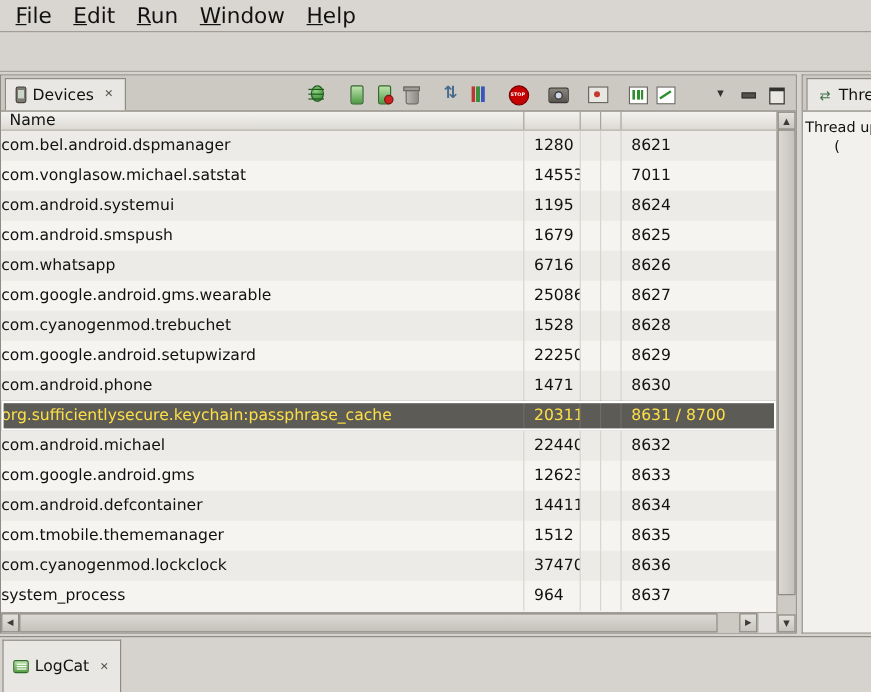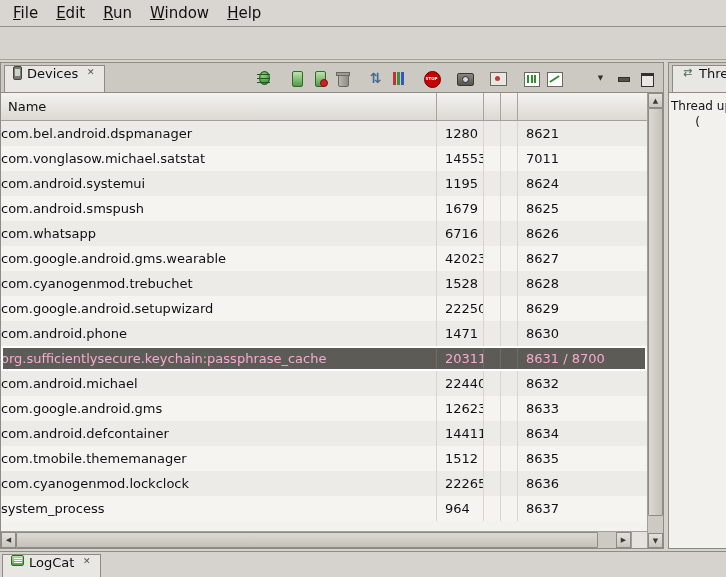--- a/index.html
+++ b/index.html
@@ -2,35 +2,35 @@
 <html><head>
 <meta charset="utf-8">
 <style>
   *{box-sizing:border-box;margin:0;padding:0}
   html,body{width:726px;height:577px;overflow:hidden}
   body{font-family:"DejaVu Sans","Liberation Sans",sans-serif;background:#d6d3ce;color:#111}
   .app{width:726px;height:577px;display:flex;flex-direction:column}
 
   
   .menubar{height:27px;display:flex;align-items:center;padding:0 4px;background:#d9d6d1;border-bottom:1px solid #94908a;flex:none}
-  .menu-item{padding:4px 9px;font-size:15px;cursor:default}
+  .menu-item{padding:4px 9px;font-size:18px;cursor:default}
   .menu-item u{text-decoration:underline}
 
   
   .toolbar-strip{height:33px;background:#d6d3ce;border-bottom:1px solid #a6a29b;flex:none}
 
   
   .main{flex:1;display:flex;min-height:0;padding-top:2px}
   .left-panel{width:664px;flex:none;display:flex;flex-direction:column;border:1px solid #8e8a84;background:#d6d3ce;min-height:0}
   .sash{width:4px;flex:none}
   .right-panel{flex:1;border:1px solid #8e8a84;border-right:none;display:flex;flex-direction:column;background:#f2f1ee;overflow:hidden}
 
   
   .tabbar{height:30px;flex:none;display:flex;align-items:stretch;background:#ccc9c3;border-bottom:1px solid #8e8a84;position:relative;overflow:hidden}
-  .tab{display:flex;gap:5px;padding:0 8px;margin:2px 0 0 3px;background:#dedbd6;border:1px solid #8e8a84;border-bottom:none;font-size:13px;white-space:nowrap}
+  .tab{display:flex;align-items:center;gap:5px;padding:0 8px;margin:2px 0 0 3px;background:#dedbd6;border:1px solid #8e8a84;border-bottom:none;font-size:13px;white-space:nowrap}
   .tab.active{background:#e9e7e3}
   .tclose{width:11px;height:11px;display:flex;align-items:center;justify-content:center;color:#55524d;font-size:9px;margin-left:2px}
   .tclose::before{content:"\2715"}
 
   
   .icon-device{width:9px;height:14px;background:#7d7a74;border:1px solid #47443f;border-radius:2px;position:relative;flex:none}
   .icon-device::before{content:"";position:absolute;left:1px;right:1px;top:2px;bottom:3px;background:#cdd6cb}
   .icon-threads{width:13px;height:13px;position:relative;flex:none}
   .icon-threads::before{content:"\21C4";position:absolute;inset:0;display:flex;align-items:center;justify-content:center;font-size:11px;color:#3c6e46}
   .icon-logcat{width:13px;height:11px;background:linear-gradient(#b9e0a6,#55a044);border:1px solid #2f6b2a;border-radius:2px;position:relative;flex:none}
@@ -67,37 +67,37 @@
   .i-start-opengl-trace::before{content:"";position:absolute;left:4px;top:4px;width:14px;height:13px;background:#fff;border:1px solid #6b6862}
   .i-start-opengl-trace::after{content:"";position:absolute;left:6px;top:10px;width:11px;height:2px;background:#2f8f2f;transform:rotate(-33deg)}
 
   .i-view-menu::before{content:"\25BC";position:absolute;inset:0;display:flex;align-items:center;justify-content:center;font-size:7px;color:#33312d}
   .i-minimize::before{content:"";position:absolute;left:5px;top:9px;width:10px;height:3px;background:#55524d;border:1px solid #33312d}
   .i-maximize::before{content:"";position:absolute;left:5px;top:5px;width:11px;height:10px;border:1px solid #33312d;border-top:3px solid #33312d;background:#e9e7e3}
 
   
   .table-wrap{flex:1;display:flex;min-height:0}
   .table-left{flex:1;display:flex;flex-direction:column;min-width:0;background:#f3f2ef}
-  .theader{height:28px;flex:none;display:flex;background:linear-gradient(#f4f3f0,#dcd9d3);border-bottom:1px solid #a39f98;font-size:13px}
+  .theader{height:16px;flex:none;display:flex;background:linear-gradient(#f4f3f0,#dcd9d3);border-bottom:1px solid #a39f98;font-size:13px}
   .hc{display:flex;align-items:center;padding-left:7px;border-right:1px solid #a8a49d;overflow:hidden}
   .h-name{flex:1}
   .h-pid{width:47px;flex:none}
   .h-s1,.h-s2{width:17px;flex:none;padding-left:0}
   .h-port{width:129px;flex:none;border-right:none}
 
   .rows{flex:1;overflow:hidden;background:#f3f2ef}
   .trow{height:25px;display:flex;align-items:stretch;font-size:13px}
   .trow:nth-child(odd){background:#ecebe7}
   .trow:nth-child(even){background:#f5f4f1}
   .trow>div{display:flex;align-items:center;border-right:1px solid #d8d5cf;overflow:hidden;white-space:nowrap}
   .c-name{flex:1;}
   .c-pid{width:47px;flex:none;padding-left:8px}
   .c-s1,.c-s2{width:17px;flex:none}
   .c-port{width:129px;flex:none;padding-left:8px;border-right:none !important}
-  .trow.selected{background:#5d5b55;color:#f9a8d4;outline:2px solid #ffffff;outline-offset:-2px;position:relative;z-index:1}
+  .trow.selected{background:#5d5b55;color:#fde047;outline:2px solid #ffffff;outline-offset:-2px;position:relative;z-index:1}
   .trow.selected>div{border-right-color:#6e6c66}
 
   
   .vscroll{width:16px;flex:none;display:flex;flex-direction:column;background:#cdcac4;border-left:1px solid #a39f98}
   .sbtn{height:15px;flex:none;background:linear-gradient(#e3e1dc,#c9c6c0);border:1px solid #8e8a84;display:flex;align-items:center;justify-content:center;font-size:7px;color:#3c3a36}
   .sbtn.up::before{content:"\25B2"}
   .sbtn.down::before{content:"\25BC"}
   .sbtn.left{width:15px;height:100%}
   .sbtn.left::before{content:"\25C0"}
   .sbtn.right{width:15px;height:100%}
@@ -108,21 +108,21 @@
   .htrack{flex:1;display:flex}
   .hthumb{width:97%;background:linear-gradient(#dcd9d4,#c5c2bb);border:1px solid #8e8a84;border-radius:1px}
   .corner{width:16px;flex:none;background:#e5e3df;border-left:1px solid #a39f98}
 
   
   .threads-body{flex:1;background:#f2f1ee;font-size:12px;padding:6px 2px;overflow:hidden}
   .threads-line1{white-space:nowrap}
   .threads-line2{text-align:center;margin-top:2px}
 
   
-  .bottombar{height:26px;flex:none;margin-top:2px;background:#d6d3ce;border-top:1px solid #8e8a84;display:flex;align-items:stretch;overflow:hidden}
+  .bottombar{height:47px;flex:none;margin-top:2px;background:#d6d3ce;border-top:1px solid #8e8a84;display:flex;align-items:stretch;overflow:hidden}
   .bottombar .tab{margin:2px 0 0 2px;border-bottom:none;background:#e9e7e3}
 </style>
 </head>
 <body>
 
 <div class="app">
 
   <div class="menubar">
       <div class="menu-item"><u>F</u>ile</div>
       <div class="menu-item"><u>E</u>dit</div>
@@ -209,21 +209,21 @@
               </div>
               <div class="trow">
                 <div class="c-name">com.whatsapp</div>
                 <div class="c-pid">6716</div>
                 <div class="c-s1"></div>
                 <div class="c-s2"></div>
                 <div class="c-port">8626</div>
               </div>
               <div class="trow">
                 <div class="c-name">com.google.android.gms.wearable</div>
-                <div class="c-pid">42023</div>
+                <div class="c-pid">25086</div>
                 <div class="c-s1"></div>
                 <div class="c-s2"></div>
                 <div class="c-port">8627</div>
               </div>
               <div class="trow">
                 <div class="c-name">com.cyanogenmod.trebuchet</div>
                 <div class="c-pid">1528</div>
                 <div class="c-s1"></div>
                 <div class="c-s2"></div>
                 <div class="c-port">8628</div>
@@ -272,21 +272,21 @@
               </div>
               <div class="trow">
                 <div class="c-name">com.tmobile.thememanager</div>
                 <div class="c-pid">1512</div>
                 <div class="c-s1"></div>
                 <div class="c-s2"></div>
                 <div class="c-port">8635</div>
               </div>
               <div class="trow">
                 <div class="c-name">com.cyanogenmod.lockclock</div>
-                <div class="c-pid">22265</div>
+                <div class="c-pid">37470</div>
                 <div class="c-s1"></div>
                 <div class="c-s2"></div>
                 <div class="c-port">8636</div>
               </div>
               <div class="trow">
                 <div class="c-name">system_process</div>
                 <div class="c-pid">964</div>
                 <div class="c-s1"></div>
                 <div class="c-s2"></div>
                 <div class="c-port">8637</div>

